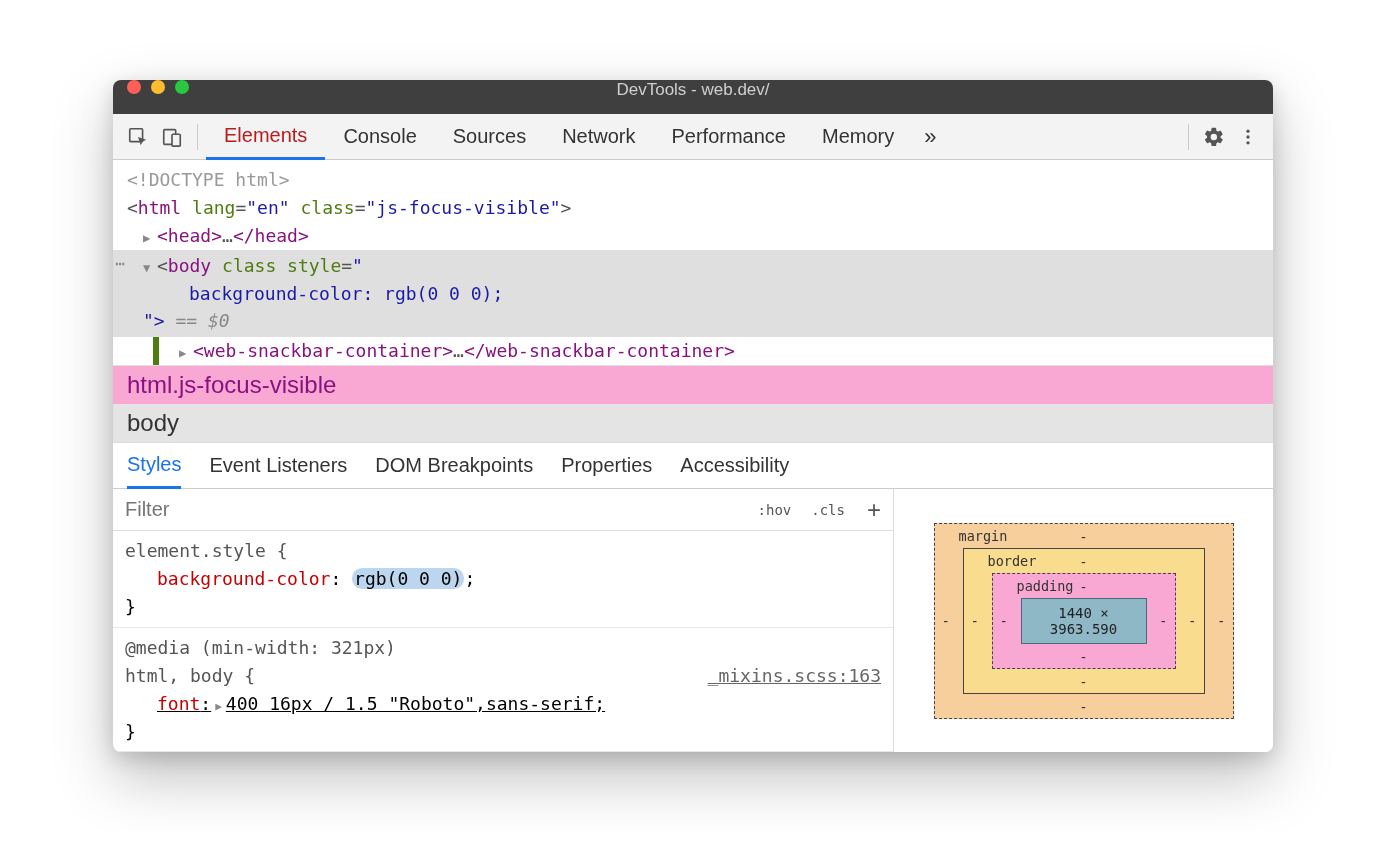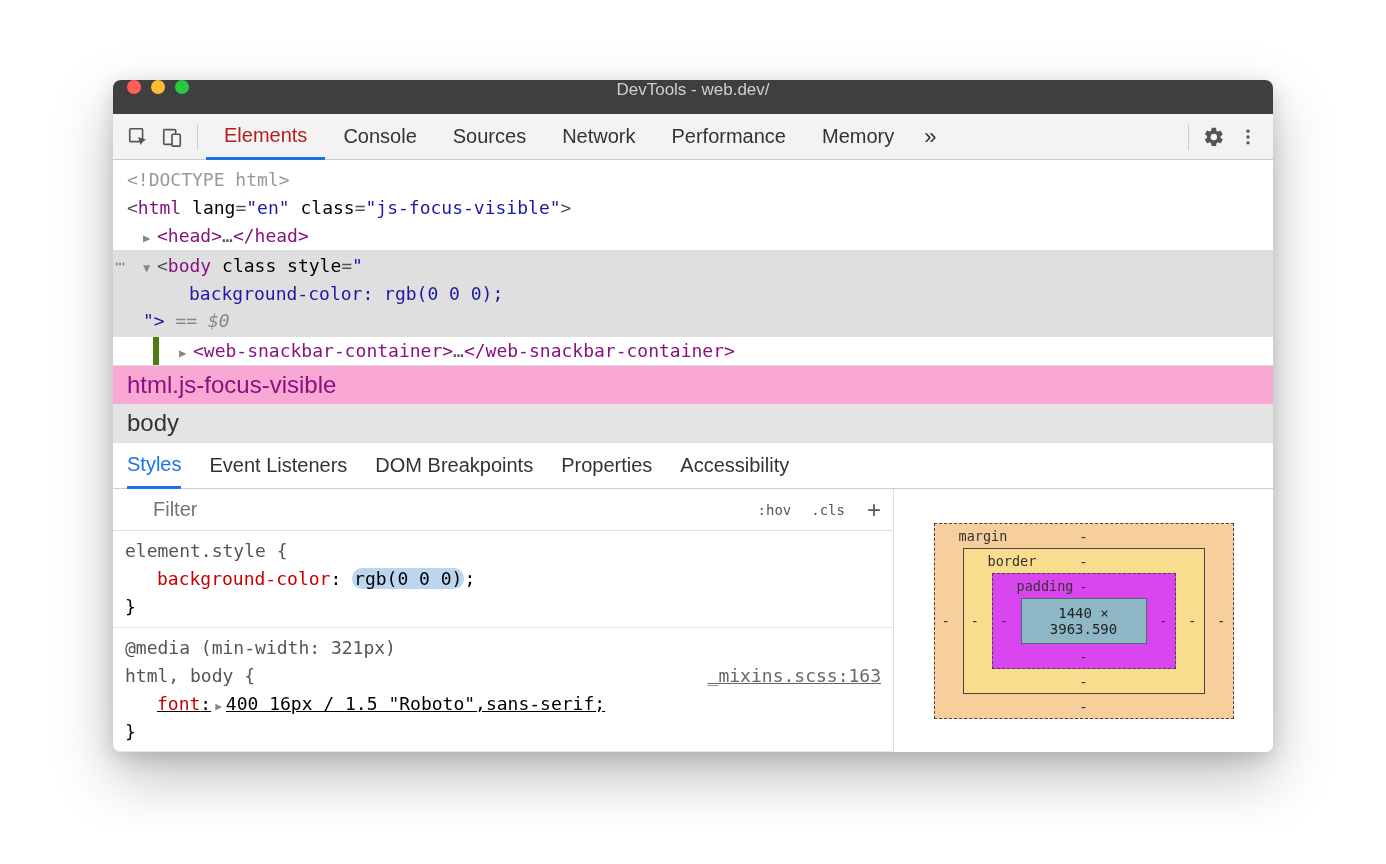--- a/index.html
+++ b/index.html
@@ -96,21 +96,21 @@
   }
   .dom-selected .ellipsis-marker {
     position: absolute;
     left: 2px; top: 2px;
     color: #888;
     font-size: 16px;
   }
   .tri { color: #888; font-size: 12px; display: inline-block; width: 14px;}
   .t-doctype { color: #999; }
   .t-tag { color: #881280; }
-  .t-attr { color: #000000; }
+  .t-attr { color: #4d7c0f; }
   .t-eq { color: #555; }
   .t-str { color: #1a1aa6; }
   .t-punct { color: #555; }
   .t-comment { color: #888; font-style: italic; }
   
   .crumbs {
     display: flex;
     border-top: 1px solid #ddd;
     border-bottom: 1px solid #ddd;
     font-size: 24px;
@@ -132,21 +132,20 @@
   .sub-tab { color: #333; cursor: pointer; height:46px; display:flex; align-items:center;}
   .sub-tab.active { color: #1a73e8; border-bottom: 3px solid #1a73e8; margin-bottom:-1px;}
   
   .styles-row { display: flex; align-items: stretch; }
   .styles-left { flex: 1.5; min-width: 0; }
   .styles-right { width: 380px; border-left: 1px solid #ddd; padding: 34px 20px 10px; display:flex; justify-content:center; align-items:flex-start; background:#fff;}
   .filterbar {
     display: flex; align-items: center;
     border-bottom: 1px solid #ddd;
     height: 42px;
-    padding-left: 28px;
   }
   .filterbar input {
     flex: 1;
     border: none;
     outline: none;
     font-size: 20px;
     padding: 0 12px;
     color: #555;
     background: transparent;
   }
@@ -172,21 +171,21 @@
     width: 300px;
   }
   .bm-layer {
     border: 1.5px dashed #444;
     padding: 24px 28px;
     position: relative;
     text-align: center;
   }
   .bm-margin { background: #f7cf9d; }
   .bm-border { background: #fadc8f; border-style: solid; }
-  .bm-padding { background: #d946ef; border-style: dashed;}
+  .bm-padding { background: #f9a8d4; border-style: dashed;}
   .bm-content { background: #8fb8c7; border: 1.5px solid #4a6a7a; padding: 6px 10px; color:#222;}
   .bm-label {
     position: absolute; top: 4px; left: 24px; font-size: 13.5px; color: #333;
   }
   .bm-dash {
     position: absolute; font-size: 14px; color: #333;
   }
   .bm-top { top: 5px; left: 50%; transform: translateX(-50%);}
   .bm-bottom { bottom: 3px; left: 50%; transform: translateX(-50%);}
   .bm-left { left: 7px; top: 50%; transform: translateY(-50%);}

